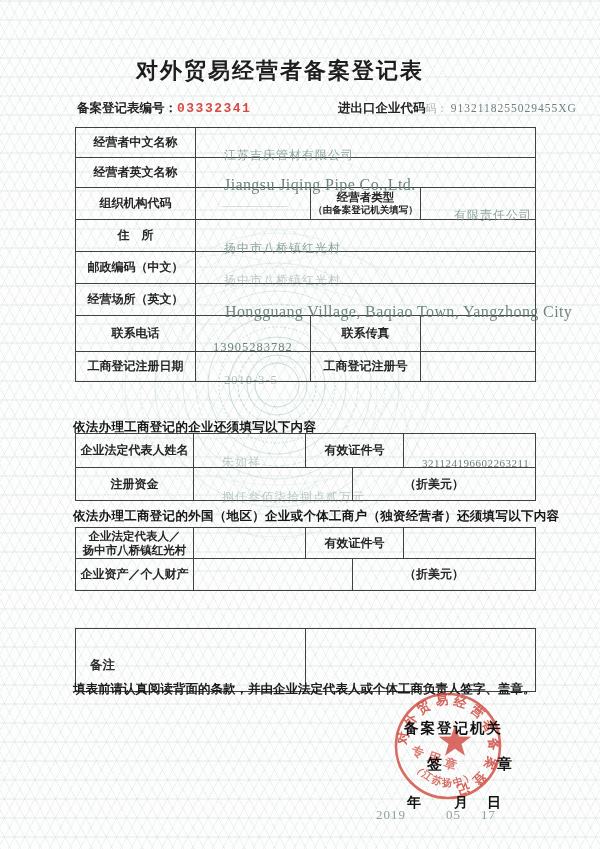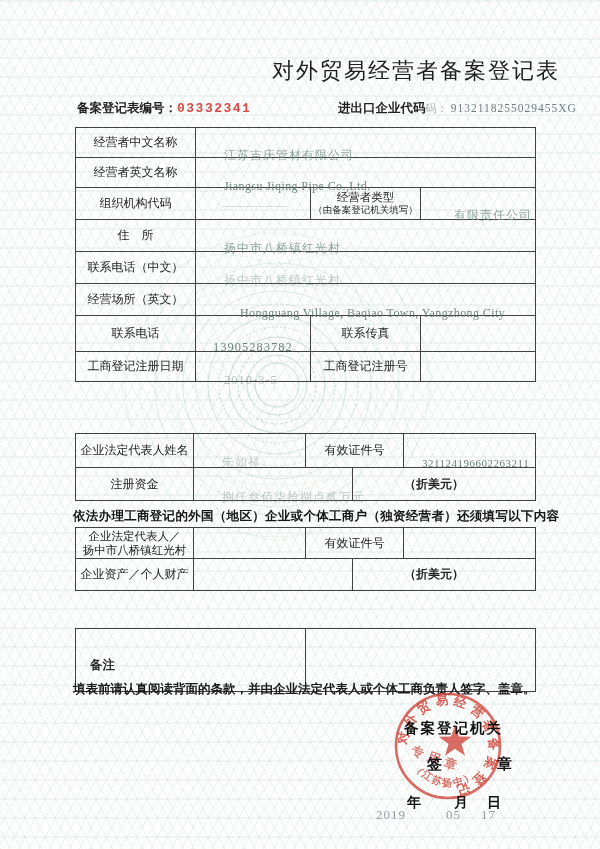--- a/index.html
+++ b/index.html
@@ -7,37 +7,37 @@
   .page {
     position:relative; width:600px; height:849px; overflow:hidden;
     background-color:#fcfdfc;
     background-image:
       repeating-linear-gradient(62deg,  rgba(148,176,165,0.13) 0 1px, rgba(0,0,0,0) 1px 9px),
       repeating-linear-gradient(-62deg, rgba(148,176,165,0.13) 0 1px, rgba(0,0,0,0) 1px 9px),
       repeating-linear-gradient(180deg, rgba(140,172,158,0.10) 0 2px, rgba(0,0,0,0) 2px 19px);
     font-family:"Liberation Serif","DejaVu Serif",serif; color:#2e2e2e;
   }
   .abs { position:absolute; }
-  .title { position:absolute; left:0; top:56px; width:560px; text-align:right;
-           font-size:22px; font-weight:normal; letter-spacing:2px; color:#1d1d1d; z-index:1; }
+  .title { position:absolute; left:0; top:56px; width:560px; text-align:center;
+           font-size:22px; font-weight:bold; letter-spacing:2px; color:#1d1d1d; z-index:1; }
   .hline { position:absolute; top:100px; font-size:12.5px; font-weight:bold; color:#222; z-index:1; white-space:nowrap; }
   .red  { color:#d84b44; font-family:"Liberation Mono","DejaVu Sans Mono",monospace;
           font-size:13px; font-weight:bold; letter-spacing:1.5px; }
   .ghost { color:#a7b4b0; font-size:11px; font-weight:normal; }
   .codeval { color:#6e7d80; font-size:11.5px; font-weight:normal; letter-spacing:1px;
              font-family:"Liberation Serif",serif; }
   .t { position:absolute; border-collapse:collapse; table-layout:fixed; z-index:1; }
   .t td { border:1px solid #414141; vertical-align:middle; overflow:visible; }
-  .lbl { font-weight:normal; font-size:12px; text-align:center; color:#242424; line-height:1.25;margin-left:29px; }
+  .lbl { font-weight:bold; font-size:12px; text-align:center; color:#242424; line-height:1.25;margin-left:29px; }
   .lbl .sub { font-size:9.5px; display:block; }
   .lbl .l2 { font-size:11.5px; display:block; }
   .val { vertical-align:bottom; }
   .fill { display:inline-block; position:relative; white-space:nowrap; }
   .cn  { color:#76928a; opacity:.82; font-size:12px; letter-spacing:1px; }
-  .en  { color:#5f7a72; opacity:.9;  font-size:12px; letter-spacing:.4px;text-align:center; }
+  .en  { color:#5f7a72; opacity:.9;  font-size:16px; letter-spacing:.4px;text-align:center; }
   .num { color:#5d7570; opacity:.9;  font-size:12.5px; letter-spacing:1px; }
   .faint { opacity:.45; }
   .low  { top:12px; }
   .low2 { top:11px; }
   .note { font-weight:bold; font-size:12px; text-align:center; color:#242424; vertical-align:middle; }
   .sechead { position:absolute; left:73px; font-size:12.5px; font-weight:bold; color:#161616; letter-spacing:.3px; z-index:1; }
   .footnote { position:absolute; left:73px; top:681px; font-size:12.5px; font-weight:bold; color:#1a1a1a; z-index:1; }
   .agency   { position:absolute; left:404px; top:719px; font-size:14.5px; font-weight:bold; letter-spacing:2px; color:#111; z-index:3; }
   .signword { position:absolute; left:427px; top:755px; font-size:15px; font-weight:bold; letter-spacing:20px; color:#111; z-index:3; }
   .ymd span  { position:absolute; font-size:14px; font-weight:bold; color:#111; z-index:3; }
@@ -107,42 +107,43 @@
         <span class="l2">经营者类型</span>
         <span class="sub">（由备案登记机关填写）</span>
       </td>
       <td class="val"><span class="fill cn low2" style="margin-left:33px">有限责任公司</span></td>
     </tr>
     <tr style="height:32px">
       <td class="lbl">住　所</td>
       <td class="val" colspan="3"><span class="fill cn low" style="margin-left:28px">扬中市八桥镇红光村</span></td>
     </tr>
     <tr style="height:32px">
-      <td class="lbl">联系电话（中文）</td>
+      <td class="lbl">邮政编码（中文）</td>
       <td class="val" colspan="3"><span class="fill cn low faint" style="margin-left:28px">扬中市八桥镇红光村</span></td>
     </tr>
     <tr style="height:32px">
       <td class="lbl">经营场所（英文）</td>
-      <td class="val" colspan="3"><span class="fill en low" style="margin-left:44px">Hongguang Village, Baqiao Town, Yangzhong City</span></td>
+      <td class="val" colspan="3"><span class="fill en low" style="margin-left:29px">Hongguang Village, Baqiao Town, Yangzhong City</span></td>
     </tr>
     <tr style="height:36px">
       <td class="lbl">联系电话</td>
       <td class="val"><span class="fill num low" style="margin-left:17px">13905283782</span></td>
       <td class="lbl">联系传真</td>
       <td class="val"><span class="fill num"></span></td>
     </tr>
     <tr style="height:30px">
       <td class="lbl">工商登记注册日期</td>
       <td class="val"><span class="fill num low faint" style="margin-left:28px">2010-3-5</span></td>
       <td class="lbl">工商登记注册号</td>
       <td class="val"><span class="fill num"></span></td>
     </tr>
   </tbody>
     </table>
 
+  <div class="sechead" style="top:419px">依法办理工商登记的企业还须填写以下内容</div>
   <table class="t" style="left:75px;top:433px;width:460px">
     <colgroup>
         <col style="width:118px">
         <col style="width:112px">
         <col style="width:47px">
         <col style="width:51px">
         <col style="width:132px">
       </colgroup>
     <tbody>
         <tr style="height:34px">

